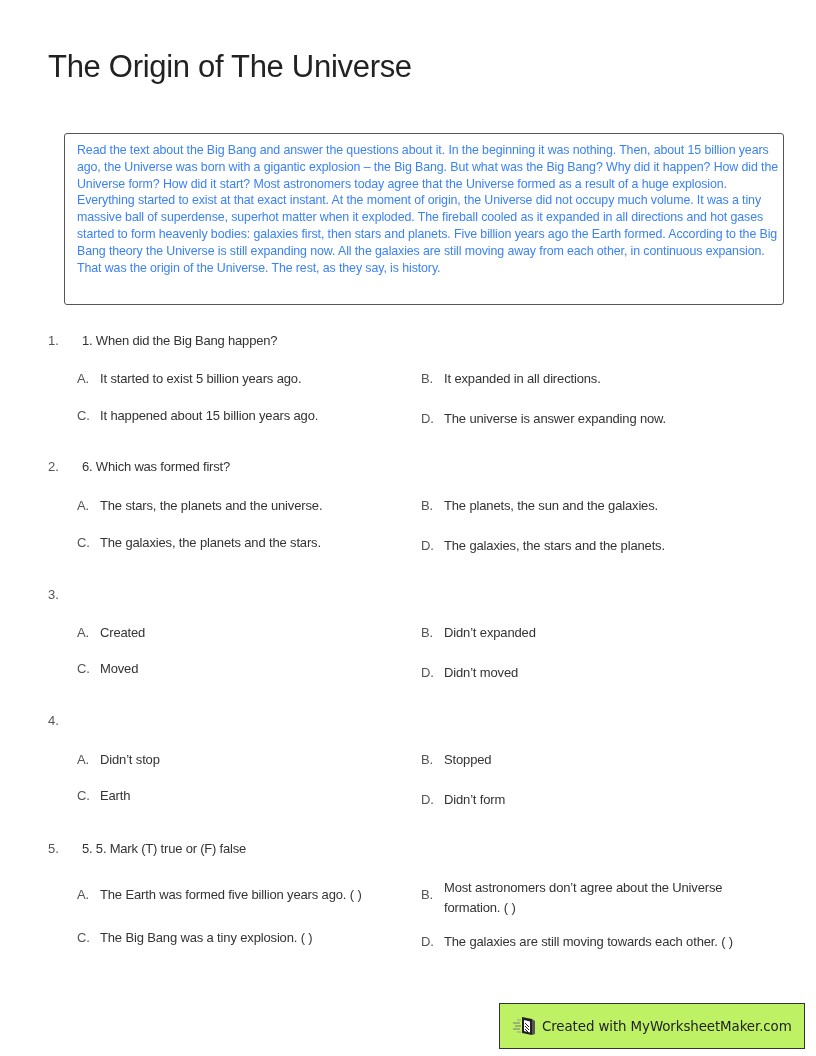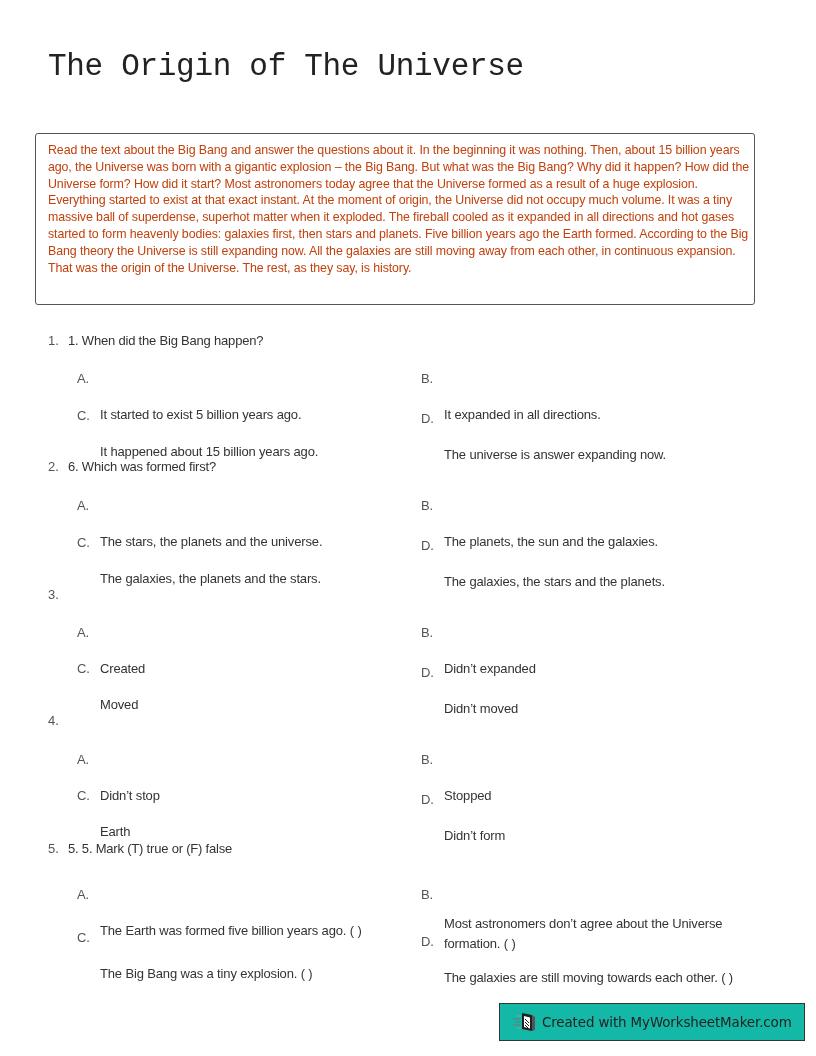--- a/index.html
+++ b/index.html
@@ -15,34 +15,34 @@
       color: #333333;
     }
     .title {
       position: absolute;
       left: 48px;
       top: 49px;
       font-size: 31px;
       font-weight: normal;
       color: #222222;
       letter-spacing: -0.3px;
-      font-family: Liberation Mono, monospace;
+      font-family: Liberation Sans, sans-serif;
     }
     .passage {
       position: absolute;
-      left: 35px;
+      left: 64px;
       top: 133px;
       width: 720px;
       height: 172px;
       border: 1.5px solid #555555;
       border-radius: 3px;
       padding: 8px 4px 8px 12px;
       font-size: 12.4px;
       line-height: 16.8px;
-      color: #c2410c;
+      color: #3b82f6;
       font-family: "Liberation Sans", sans-serif;
       letter-spacing: -0.1px;
     }
     .question {
       position: absolute;
       left: 48px;
       width: 730px;
       font-family: "Liberation Sans", sans-serif;
       font-size: 13px;
       color: #333333;
@@ -52,57 +52,56 @@
       height: 18px;
     }
     .q-num {
       position: absolute;
       left: 0;
       top: 0;
       color: #555555;
     }
     .q-text {
       position: absolute;
-      left: 20px;
+      left: 34px;
       top: 0;
       letter-spacing: -0.2px;
     }
     .opt {
       position: absolute;
       font-size: 13px;
       color: #333333;
       letter-spacing: -0.15px;
     }
     .opt .letter {
       position: absolute;
       left: 0;
       color: #555555;
     }
     .opt .otext {
       position: absolute;
       left: 23px;
       white-space: nowrap;
-      margin-top: 36px;
     }
     .opt .otext.wrap {
       white-space: normal;
       width: 310px;
       line-height: 20px;
     }
     .footer-badge {
       position: absolute;
       left: 499px;
       top: 1003px;
       width: 306px;
-      height: 38px;
+      height: 46px;
       border: 1.5px solid #333333;
       display: flex;
       align-items: center;
       padding-left: 12px;
-      background: #14b8a6;
+      background: #bef264;
       text-align: right;
     }
     .footer-badge .logo {
       width: 26px;
       height: 22px;
       margin-right: 4px;
       display: inline-block;
     }
     .footer-badge .ftext {
       font-family: "DejaVu Sans", sans-serif;

